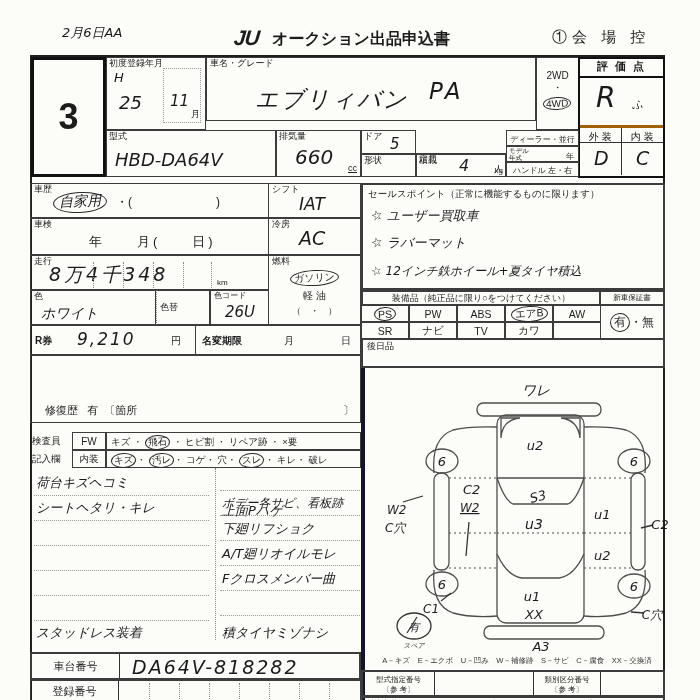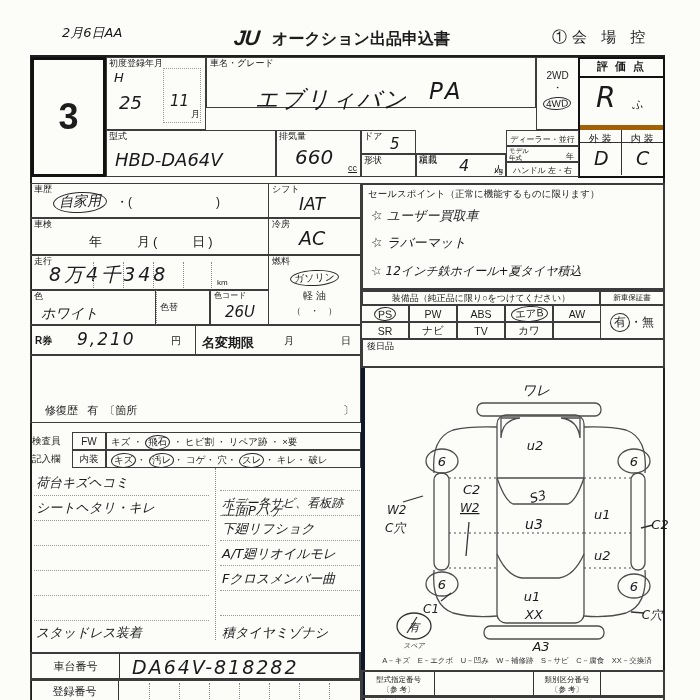--- a/index.html
+++ b/index.html
@@ -35,37 +35,37 @@
 
   <div class="cell" style="left:106px;top:57px;width:100px;height:73px;">
     <div class="lbl" style="position:absolute;left:2px;top:1px;">初度登録年月</div>
     <span class="abs hw" style="left:7px;top:12px;font-size:13px;">H</span>
     <span class="abs hw" style="left:12px;top:34px;font-size:18px;">25</span>
     <div class="abs" style="left:56px;top:10px;width:38px;height:55px;border:1px dotted #999;"></div>
     <span class="abs hw" style="left:63px;top:34px;font-size:15px;">11</span>
     <span class="abs lbl" style="left:84px;top:52px;">月</span>
   </div>
 
-  <div class="cell" style="left:206px;top:57px;width:330px;height:51px;">
+  <div class="cell" style="left:206px;top:57px;width:330px;height:64px;">
     <div class="lbl" style="position:absolute;left:3px;top:1px;">車名・グレード</div>
     <span class="abs hw" style="left:48px;top:26px;font-size:23px;letter-spacing:2px;">エブリィバン</span>
     <span class="abs hw" style="left:222px;top:20px;font-size:23px;letter-spacing:3px;">PA</span>
   </div>
 
   <div class="cell" style="left:536px;top:57px;width:43px;height:73px;font-size:10px;text-align:center;">
     <div style="margin-top:12px;">2WD</div>
     <div>・</div>
     <div style="margin-top:2px;"><span class="ell" style="padding:0 2px;">4WD</span></div>
   </div>
 
   <div class="cell" style="left:578px;top:57px;width:87px;height:121px;border-width:2.5px;border-color:#111;">
     <div style="border-bottom:2px solid #111;height:19px;font-size:11px;text-align:center;font-weight:bold;letter-spacing:2px;">評 価 点</div>
     <span class="abs hw" style="left:16px;top:22px;font-size:28px;">R</span>
     <span class="abs hw" style="left:52px;top:38px;font-size:11px;">ふゝ</span>
-    <div class="abs" style="left:0;top:66px;width:100%;height:18px;border-top:5px solid #a16207;border-bottom:1px solid #333;display:flex;">
+    <div class="abs" style="left:0;top:66px;width:100%;height:18px;border-top:3px solid #a16207;border-bottom:1px solid #333;display:flex;">
       <div style="width:50%;border-right:1px solid #333;font-size:10px;text-align:center;padding-top:2px;">外 装</div>
       <div style="width:50%;font-size:10px;text-align:center;padding-top:2px;">内 装</div>
     </div>
     <div class="abs" style="left:41px;top:84px;width:1px;height:32px;background:#333;"></div>
     <span class="abs hw" style="left:14px;top:88px;font-size:19px;">D</span>
     <span class="abs hw" style="left:56px;top:88px;font-size:19px;">C</span>
   </div>
 
   <div class="cell" style="left:106px;top:130px;width:170px;height:47px;">
     <div class="lbl" style="position:absolute;left:2px;top:1px;">型式</div>
@@ -143,21 +143,21 @@
   <div class="cell" style="left:210px;top:290px;width:59px;height:35px;">
     <span class="lbl" style="position:absolute;left:3px;top:1px;font-size:8px;">色コード</span>
     <span class="abs hw" style="left:14px;top:12px;font-size:15px;">26U</span>
   </div>
   <div class="cell" style="left:30px;top:325px;width:166px;height:30px;">
     <span class="abs" style="left:4px;top:8px;font-size:10px;font-weight:bold;">R券</span>
     <span class="abs hw" style="left:46px;top:3px;font-size:17px;letter-spacing:2px;">9,210</span>
     <span class="abs" style="left:140px;top:8px;font-size:10px;">円</span>
   </div>
   <div class="cell" style="left:195px;top:325px;width:166px;height:30px;">
-    <span class="abs" style="left:6px;top:8px;font-size:13px;font-weight:bold;">名変期限</span>
+    <span class="abs" style="left:6px;top:8px;font-size:10px;font-weight:bold;">名変期限</span>
     <span class="abs" style="left:88px;top:8px;font-size:10px;">月</span>
     <span class="abs" style="left:145px;top:8px;font-size:10px;">日</span>
   </div>
   <div class="cell" style="left:30px;top:355px;width:331px;height:68px;">
     <span class="abs" style="left:14px;top:47px;font-size:11px;">
       <span>修復歴</span>&nbsp;&nbsp;
       <span>有</span>&nbsp;
       <span>〔箇所</span>
     </span>
     <span class="abs" style="right:6px;top:47px;font-size:11px;">〕</span>

